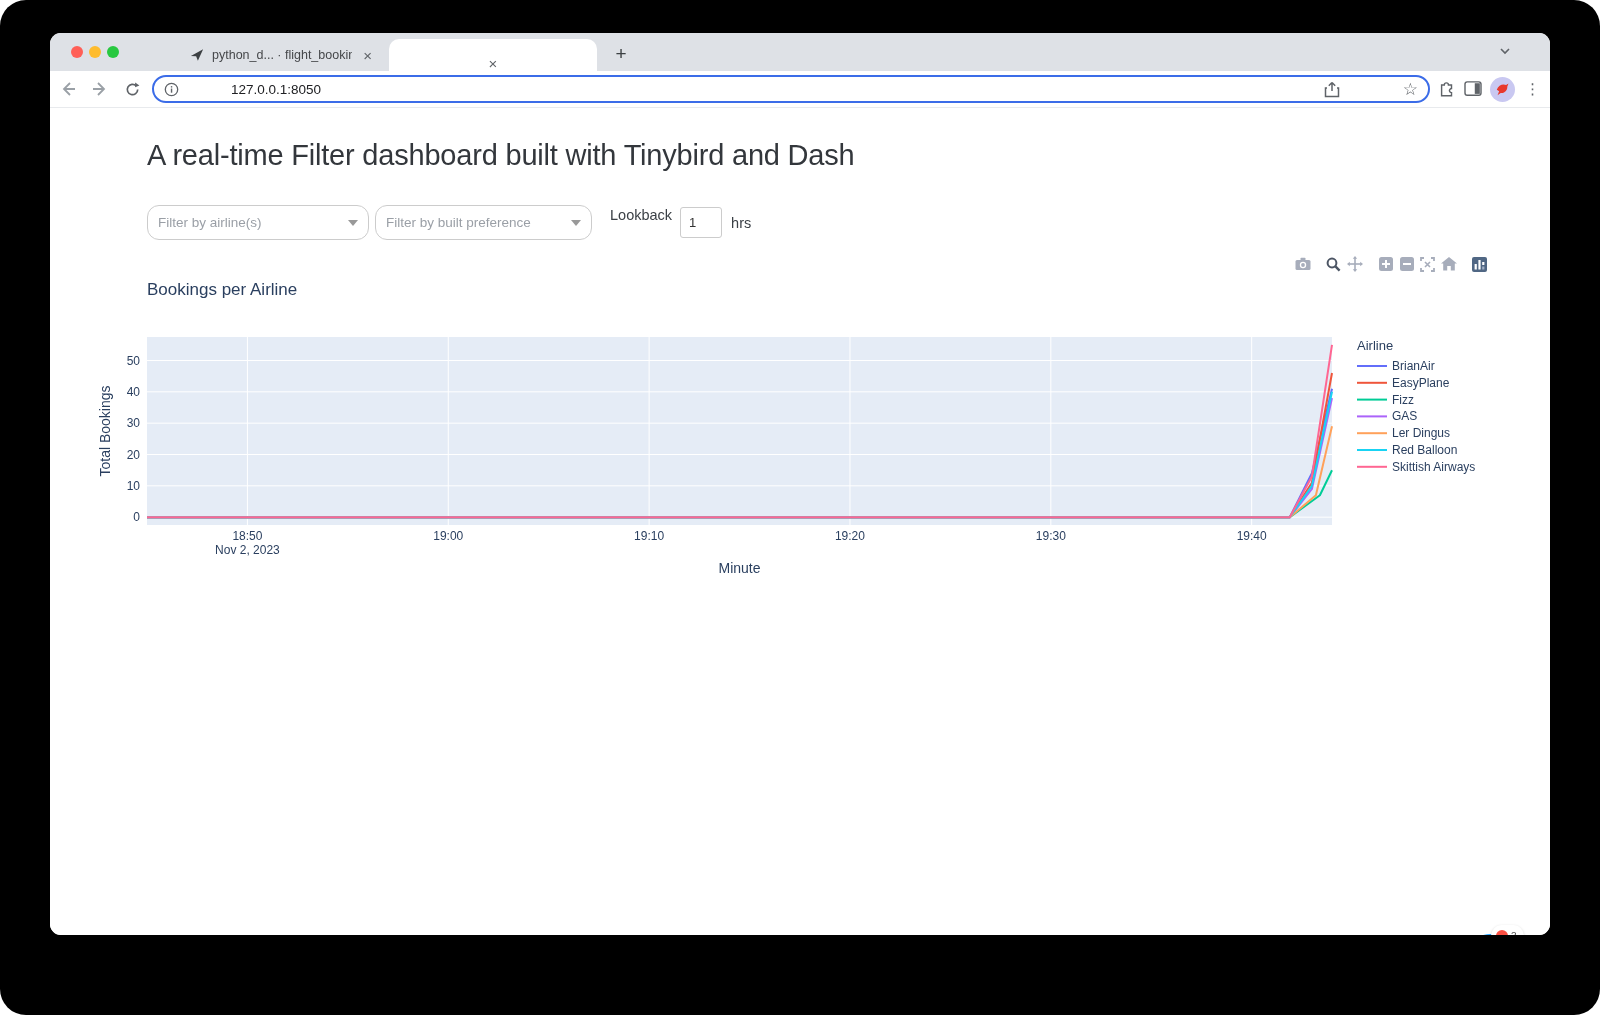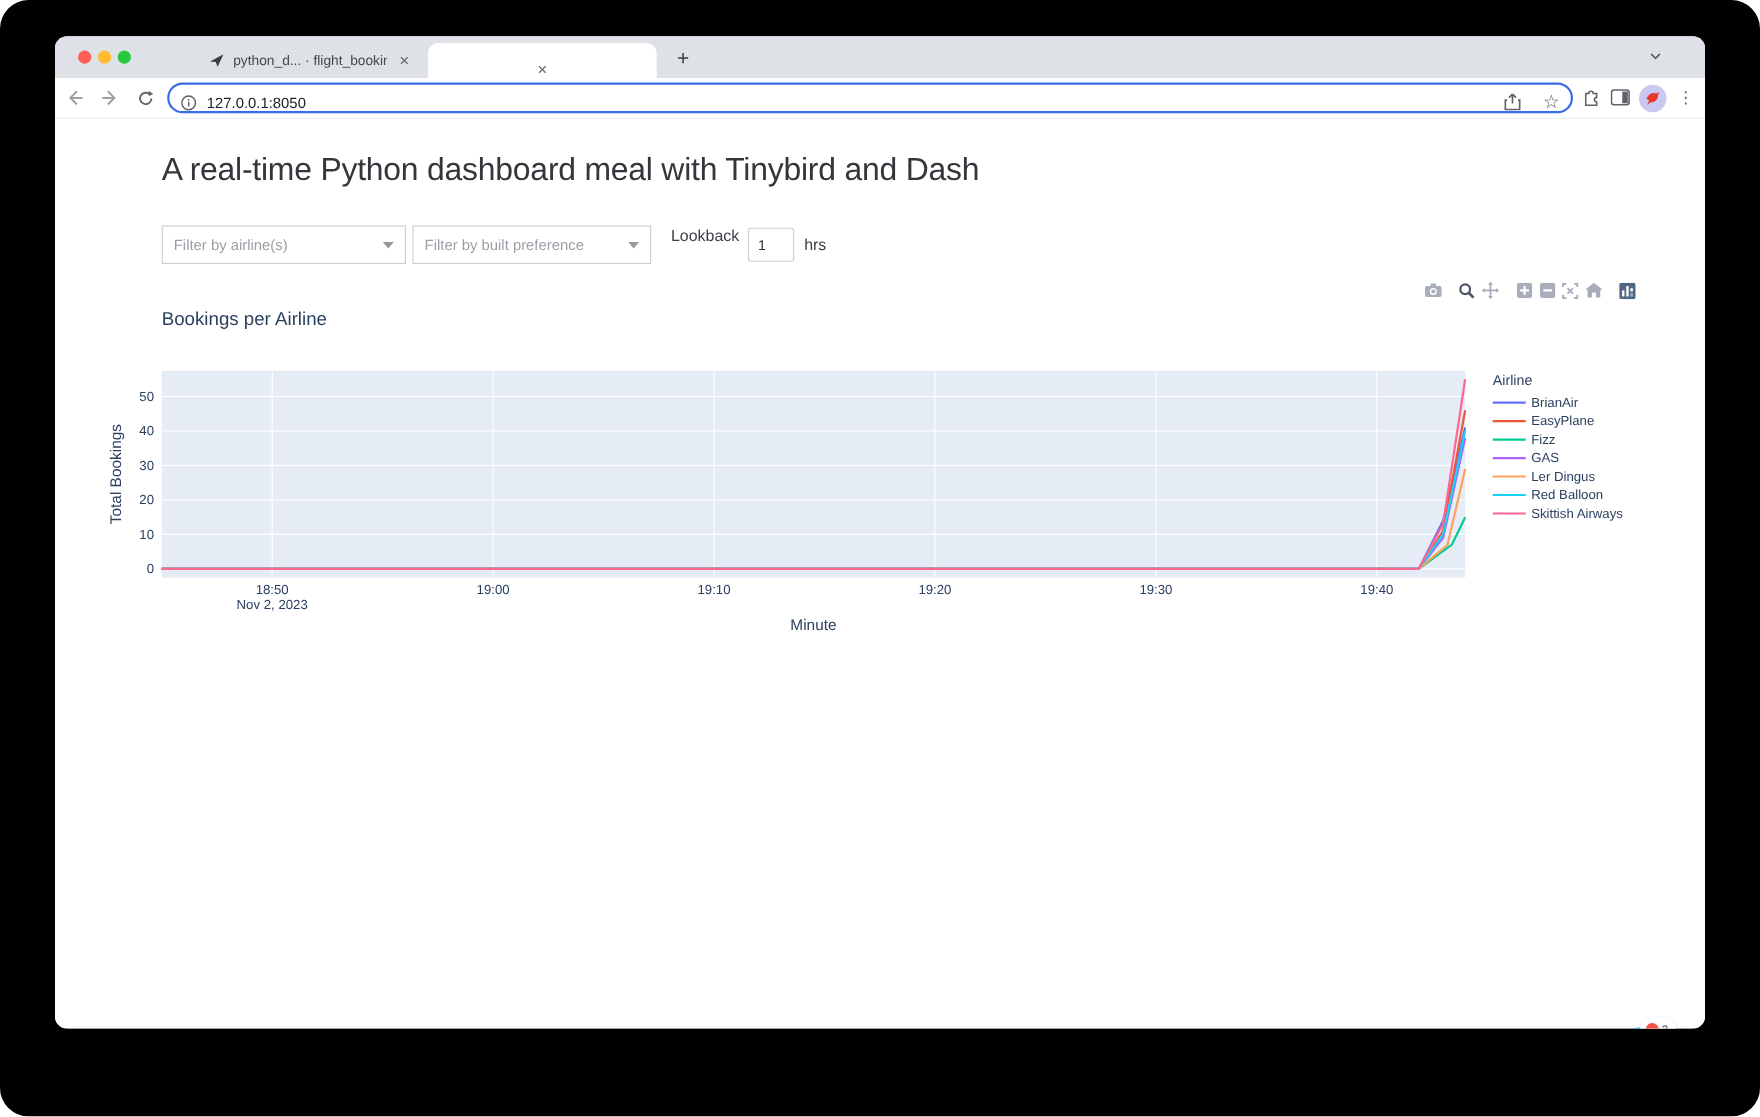--- a/index.html
+++ b/index.html
@@ -12,30 +12,30 @@
   .tab{position:absolute;top:6px;height:32px;display:flex;align-items:center;gap:8px;padding:0 10px;font-size:12.5px;color:#45474a;box-sizing:border-box;}
   .tab.inactive{left:130px;width:205px;}
   .tab.active{left:339px;width:208px;background:#fff;border-radius:10px 10px 0 0;flex-direction:column;}
   .tab .title{flex:1;white-space:nowrap;overflow:hidden;}
   .tab .close{color:#5f6368;font-size:15px;line-height:1;padding:1px 3px;border-radius:50%;}
   .newtab{position:absolute;left:558px;top:8px;width:26px;height:26px;text-align:center;font-size:19px;line-height:26px;color:#3c4043;}
   .strip-chevron{position:absolute;right:38px;top:11px;}
   
   .toolbar{position:absolute;left:0;top:38px;width:100%;height:36px;background:#fff;border-bottom:1px solid #e8eaed;display:flex;align-items:center;}
   .navbtn{width:28px;height:28px;display:flex;align-items:center;justify-content:center;margin-left:4px;}
-  .omnibox{height:28px;flex:1;margin-left:6px;border:2px solid #3b6ce8;border-radius:16px;display:flex;align-items:flex-end;box-sizing:border-box;padding:0 10px;}
+  .omnibox{height:28px;flex:1;margin-left:6px;border:2px solid #3b6ce8;border-radius:16px;display:flex;align-items:center;box-sizing:border-box;padding:0 10px;gap:43px;}
   .omnibox .url{font-size:13.5px;color:#202124;margin-left:9px;flex:1;}
   .tb-icons{display:flex;align-items:center;gap:8px;margin:0 10px 0 8px;}
   .avatar{width:25px;height:25px;border-radius:50%;background:#c9c8f1;display:flex;align-items:center;justify-content:center;}
   .dots{font-size:15px;color:#5f6368;letter-spacing:0;margin-left:2px;}
   
   .content{position:absolute;left:0;top:75px;width:100%;height:827px;background:#fff;}
   h1.pagetitle{position:absolute;left:97px;top:86px;margin:0;font-size:29px;font-weight:500;color:#33373c;letter-spacing:-0.2px;}
   .filters{position:absolute;left:97px;top:172px;display:flex;align-items:center;}
-  .dd{width:222px;height:35px;border:1px solid #ccc;border-radius:0;background:#fff;display:flex;align-items:center;padding:0 10px;box-sizing:border-box;margin-right:6px;}
+  .dd{width:222px;height:35px;border:1px solid #ccc;border-radius:12px;background:#fff;display:flex;align-items:center;padding:0 10px;box-sizing:border-box;margin-right:6px;}
   .dd .ph{flex:1;font-size:13.5px;color:#9a9fa6;}
   .caret{width:0;height:0;border-left:5px solid transparent;border-right:5px solid transparent;border-top:6px solid #999;}
   .lb-label{font-size:14.5px;color:#3b4046;margin:0 8px 16px 12px;}
   .lb-input{width:42px;height:31px;border:1px solid #ccc;border-radius:3px;font-size:13px;color:#333;padding:0 0 0 8px;box-sizing:border-box;font-family:"Liberation Sans",sans-serif;}
   .lb-unit{font-size:14.5px;color:#3b4046;margin-left:9px;}
   
   .modebar{position:absolute;right:60px;top:222px;display:flex;align-items:center;}
   .mb-group{display:flex;align-items:center;margin-left:10px;}
   .mb-btn{width:21px;height:18px;display:flex;align-items:center;justify-content:center;}
   .charttitle{position:absolute;left:97px;top:247px;font-size:17px;color:#2a3f5f;}
@@ -129,21 +129,21 @@
         <div class="avatar">
           <svg width="16" height="14" viewBox="0 0 20 18">
               <path d="M2 10 C4 4 10 2 14 4 L17 2 L15.5 6 C16 10 12 15 7 14 L3 17 L5 12 Z" fill="#e8372c"></path>
             </svg>
         </div>
         <span class="dots">⋮</span>
       </div>
     </div>
 
     <div class="content">
-      <h1 class="pagetitle" style="top:31px">A real-time Python dashboard meal with Tinybird and Dash</h1>
+      <h1 class="pagetitle" style="top:31px">A real-time Filter dashboard built with Tinybird and Dash</h1>
 
       <div class="filters" style="top:97px">
         <div class="dd">
           <span class="ph">Filter by airline(s)</span>
           <span class="caret"></span>
         </div>
         <div class="dd" style="width:217px">
           <span class="ph">Filter by built preference</span>
           <span class="caret"></span>
         </div>

